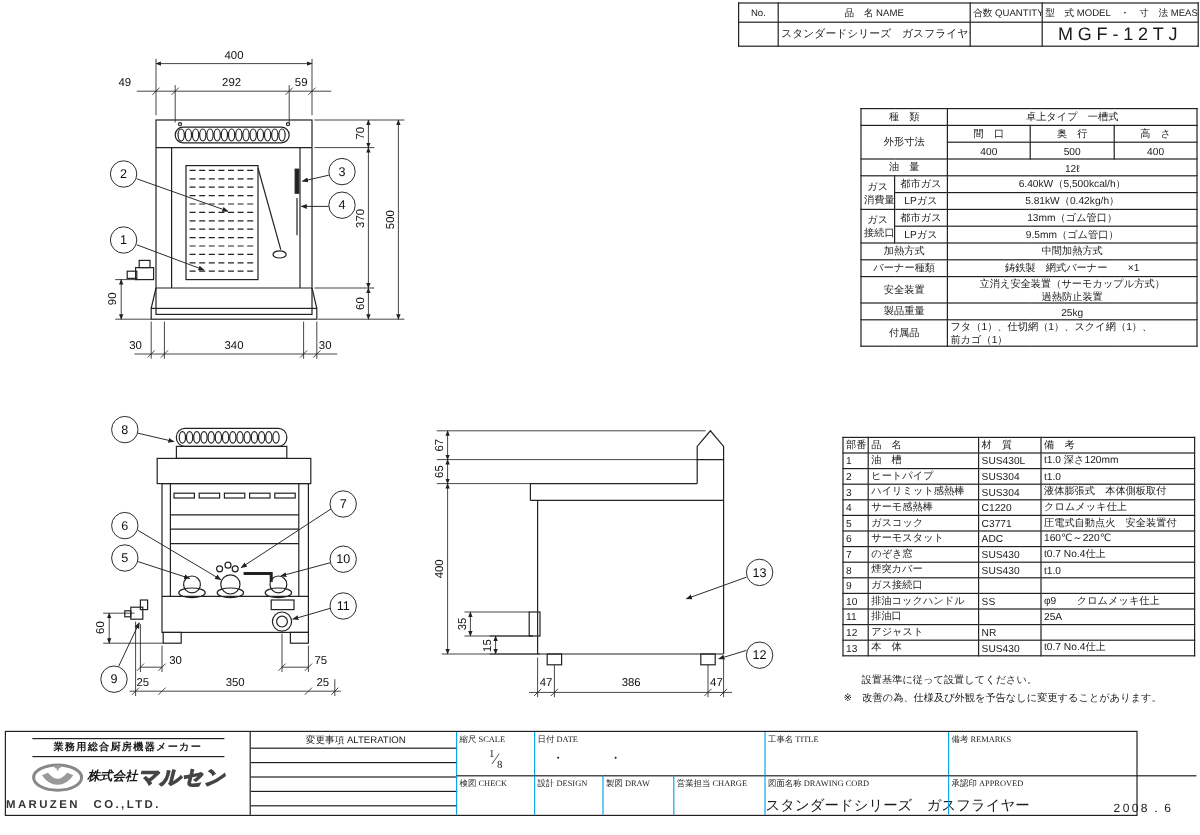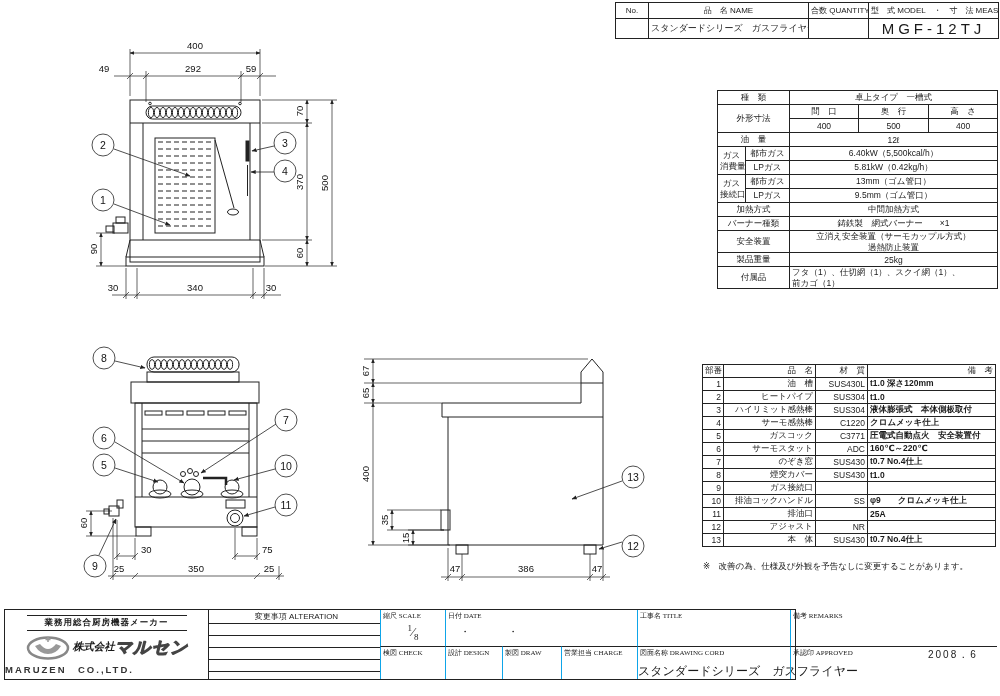--- a/index.html
+++ b/index.html
@@ -15,28 +15,28 @@
   #head-table td{height:16px;text-align:center;}
   #head-table .vl{height:20px;}
   #head-table .name-v{font-size:9px;}
   #head-table .model-v{font-size:15px;letter-spacing:4px;}
   
   #spec-table{left:717px;top:90px;width:280px;font-size:8.5px;border-radius:14px;}
   #spec-table td{height:14px;text-align:center;}
   .two-line div{line-height:10.5px;}
   
   #parts-table{left:702px;top:364px;width:293px;font-size:8.5px;}
-  #parts-table td{height:13px;text-align:right;}
-  #parts-table .c-note{text-align:left;font-weight:bold;}
+  #parts-table td{height:13px;text-align:left;}
+  #parts-table .c-note{text-align:left;}
   #parts-table thead td{font-weight:normal;}
   
   #notes{position:absolute;left:703px;top:559px;width:296px;font-size:8.5px;line-height:14.5px;}
   #notes .indent{padding-left:15px;}
   
-  #title-block{position:absolute;left:4px;top:609px;width:792px;height:71px;
+  #title-block{position:absolute;left:4px;top:609px;width:944px;height:71px;
                border-top:1.5px solid #222;border-bottom:1.5px solid #222;
                border-left:1px solid #222;border-right:1px solid #222;box-sizing:border-box;padding-left:20px;}
   .tb-cell{position:absolute;border-left:1px solid #0ea5e9;box-sizing:border-box;font-size:7px;font-family:Liberation Serif, serif;}
   .tb-lbl{margin:1px 0 0 2px;white-space:nowrap;}
   .tb-bot{border-top:1px solid #222;}
   #cell-scale .frac{display:block;text-align:center;font-size:13px;margin-top:2px;}
   #cell-scale sup{font-size:9px;} #cell-scale sub{font-size:9px;}
   #cell-date .v{display:block;text-align:center;font-size:10px;margin-top:4px;letter-spacing:14px;}
   #cell-dwgno .v{display:block;text-align:center;font-size:15px;letter-spacing:5px;margin-top:2px;}
   #cell-cord .v{display:block;text-align:center;font-size:12px;margin-top:5px;white-space:nowrap;}
@@ -45,21 +45,21 @@
   #alt-col .hdr{font-size:8px;padding:1px 0 0 3px;height:12px;text-align:center;}
   .alt-row{height:11px;border-top:1px solid #222;}
   
   #company{position:absolute;left:0;top:0;width:203px;height:69px;}
   .slogan{width:160px;margin:5px auto 0;border-top:1.5px solid #222;border-bottom:1.5px solid #222;
           padding:1px 0;font-size:8.5px;text-align:center;font-weight:bold;letter-spacing:1px;}
   .logo-row{display:flex;align-items:center;justify-content:center;margin-top:2px;font-style:italic;}
   .prefix{font-size:10.5px;font-weight:bold;margin-left:2px;}
   .cname{font-size:17px;font-weight:bold;letter-spacing:1px;color:#bbb;-webkit-text-stroke:1.1px #444;}
   .company-en{font-size:9.5px;letter-spacing:2px;text-align:left;margin-top:3px;font-weight:bold;color:#333;}
-  #issue-date{position:absolute;left:928px;top:648px;font-size:10px;letter-spacing:2px;}
+  #issue-date{position:absolute;left:928px;top:667px;font-size:10px;letter-spacing:2px;}
 </style>
 </head>
 <body>
 
 <div class="sheet">
 
 <svg width="1000" height="696" viewBox="0 0 1000 696" style="position:absolute;left:0;top:0;">
   <defs>
     <marker id="arr" viewBox="0 0 10 10" refX="9" refY="5" markerWidth="6.5" markerHeight="6.5" orient="auto-start-reverse">
       <path d="M0,1 L10,5 L0,9 z" fill="#222"></path>
@@ -489,20 +489,21 @@
         <tr>
       <td>13</td>
       <td>本　体</td>
       <td>SUS430</td>
       <td class="c-note">t0.7 No.4仕上</td>
     </tr>
       </tbody>
 </table>
 
 <div id="notes">
+  <div class="indent">設置基準に従って設置してください。</div>
   <div>※　改善の為、仕様及び外観を予告なしに変更することがあります。</div>
 </div>
 
 <div id="title-block">
 
   <div id="company">
     <div class="slogan">業務用総合厨房機器メーカー</div>
     <div class="logo-row">
       <svg width="46" height="28" viewBox="0 0 46 28">
         <ellipse cx="23" cy="15" rx="20" ry="10.5" fill="#fff" stroke="#888" stroke-width="2.5"></ellipse>

